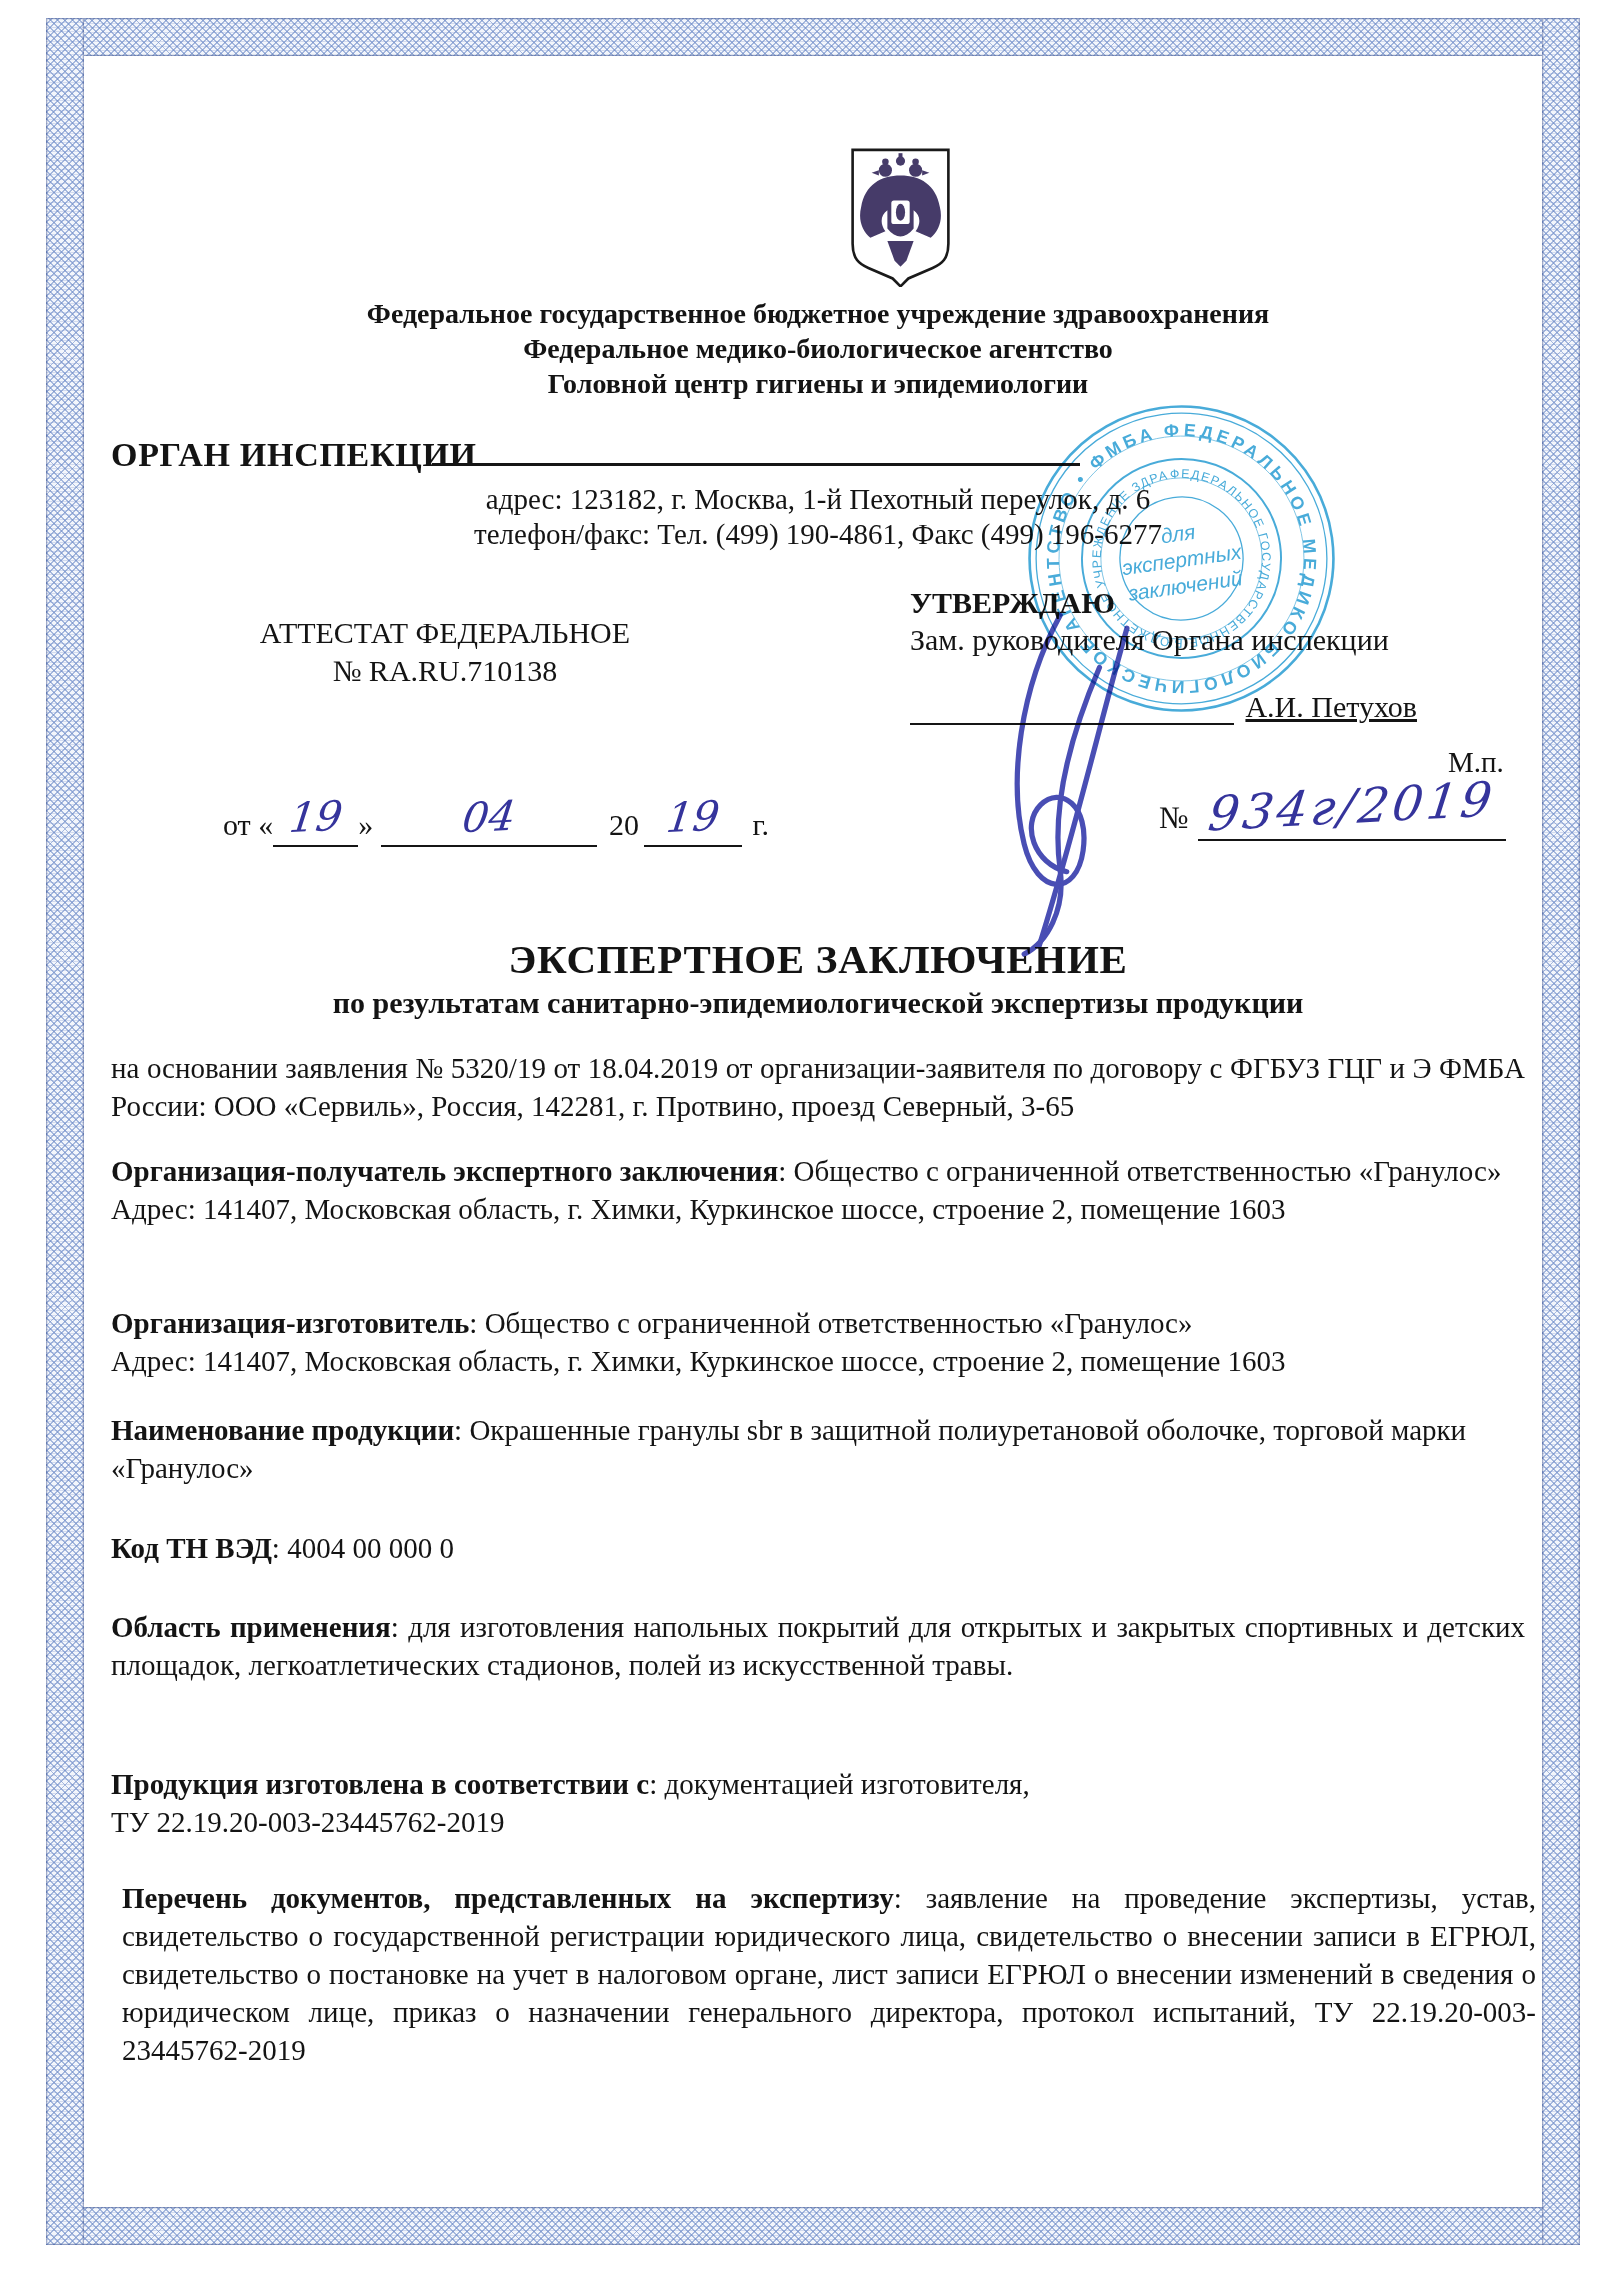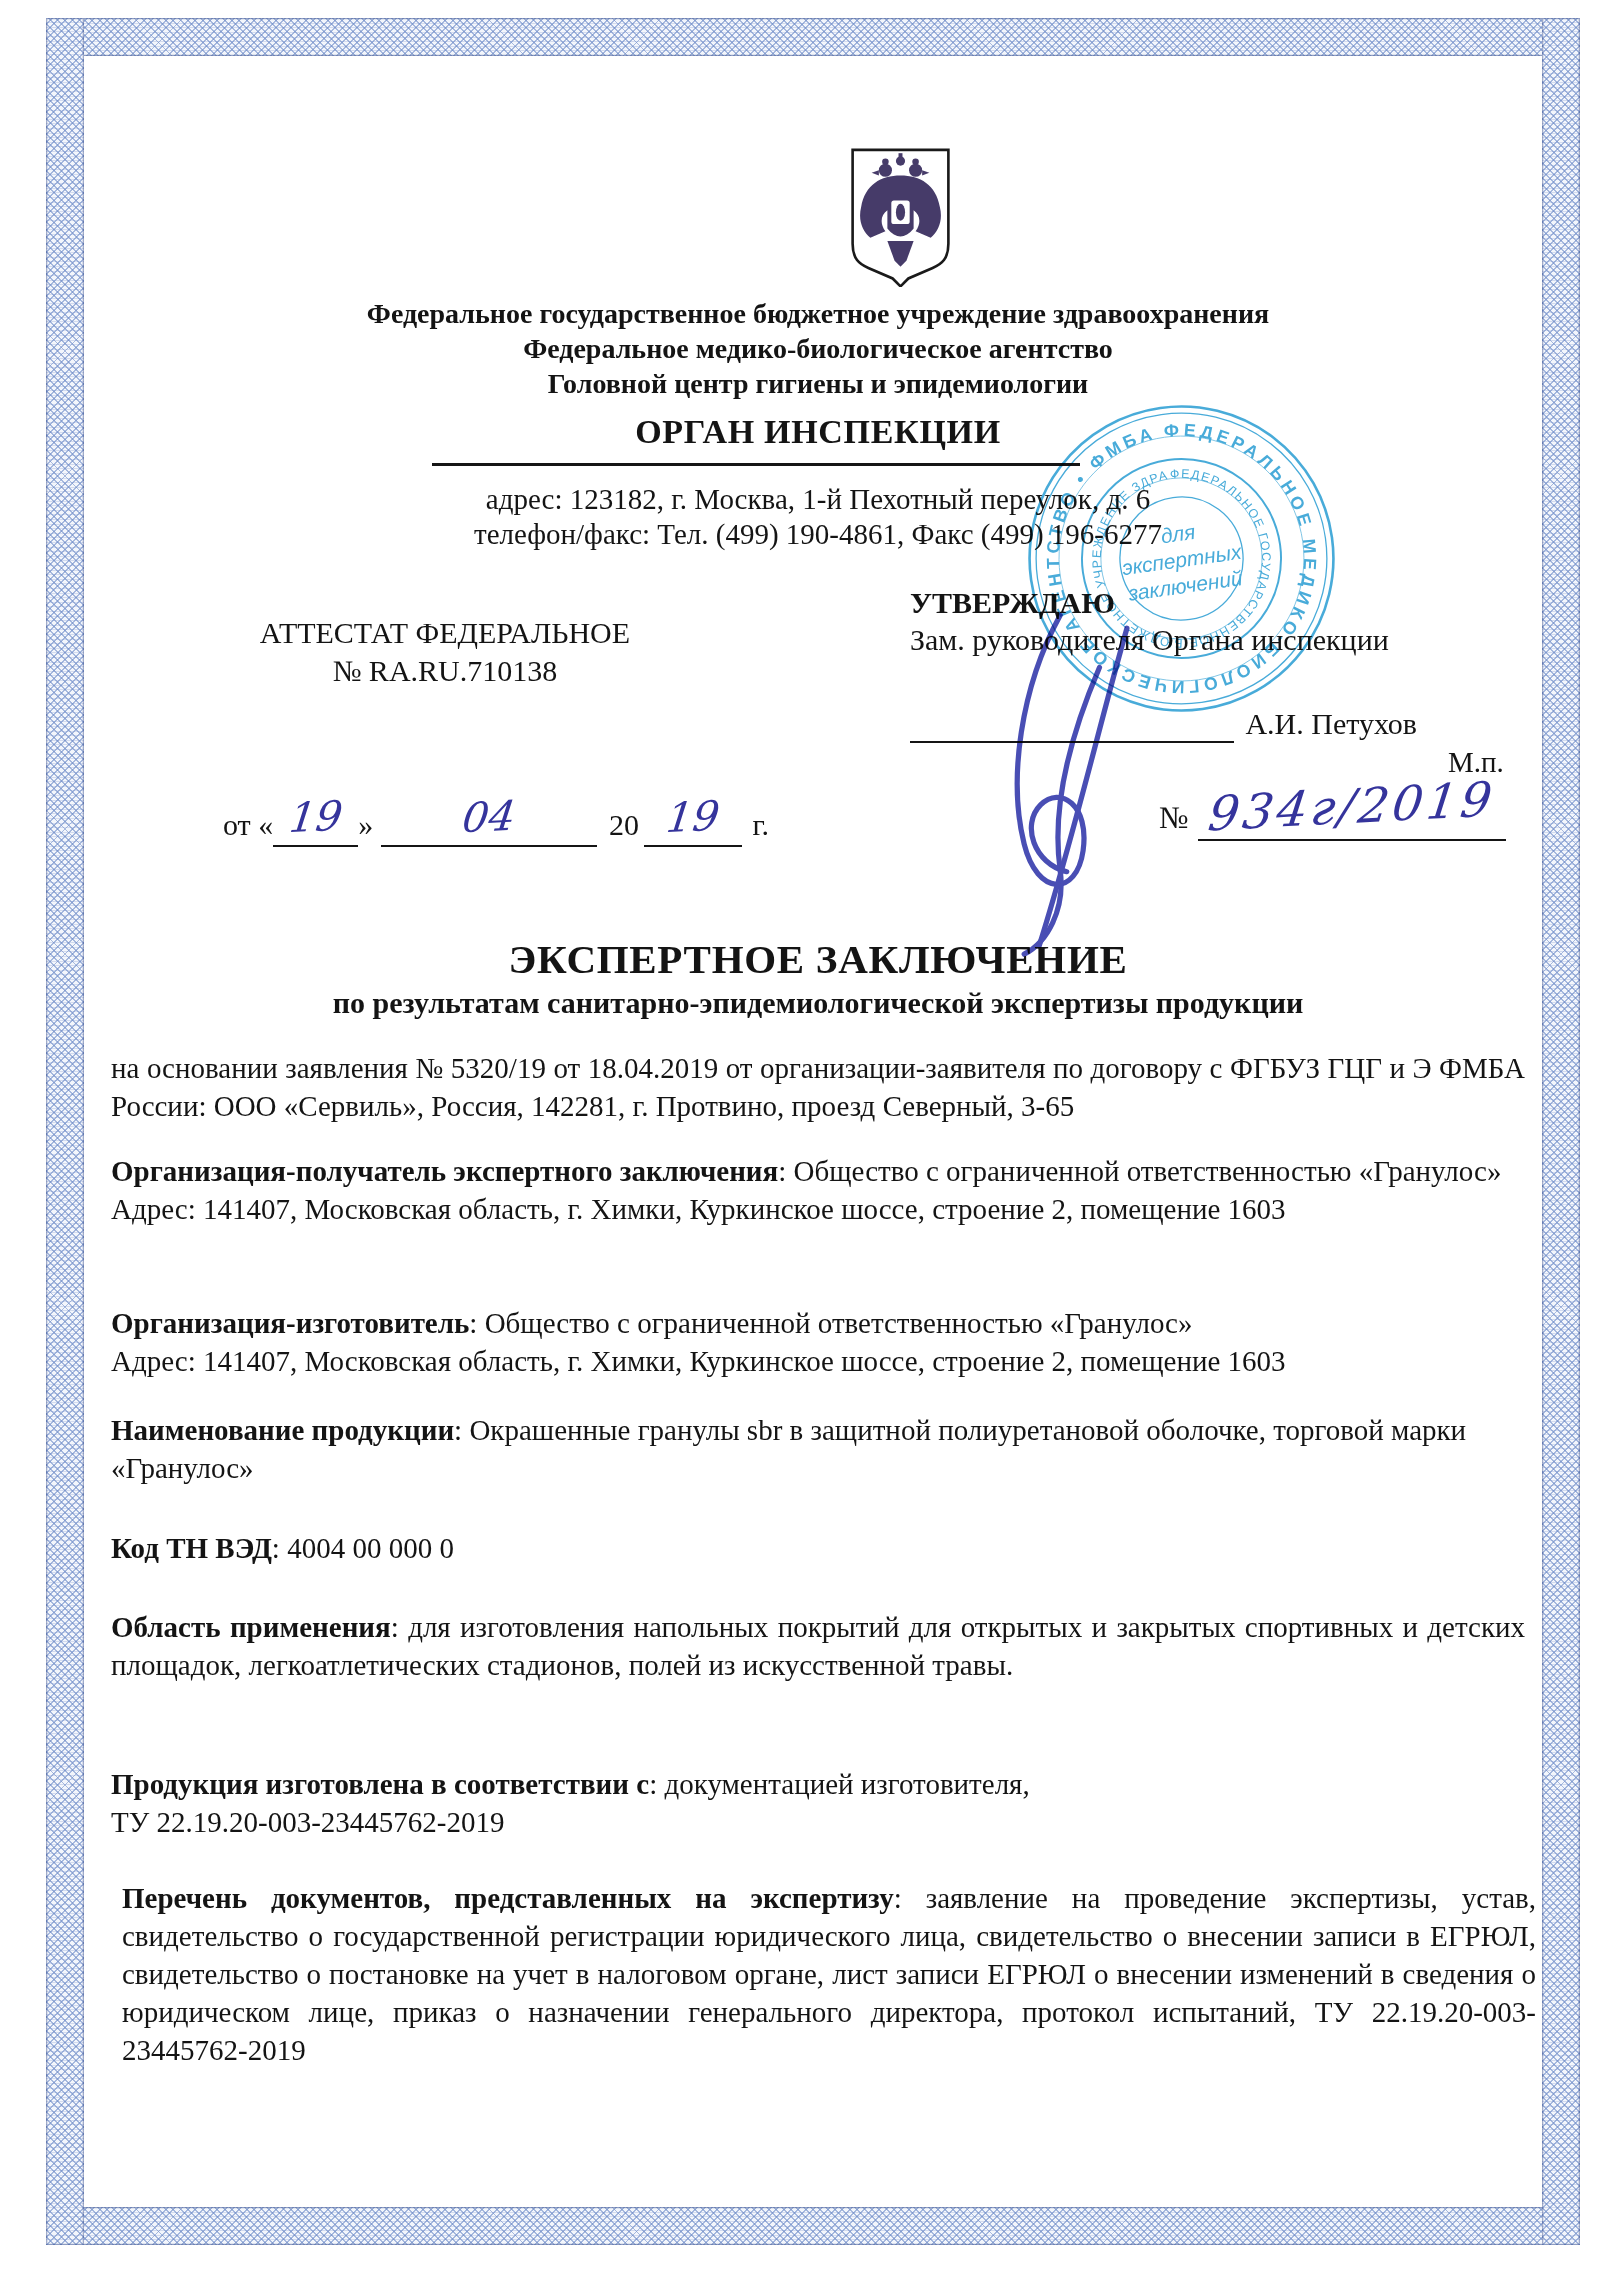--- a/index.html
+++ b/index.html
@@ -24,28 +24,28 @@
   .band-top{left:46px;right:43px;top:18.3px;height:38px;}
   .band-bottom{left:46px;right:43px;bottom:50px;height:38px;}
   .band-left{left:46px;top:18.3px;bottom:50px;width:38px;}
   .band-right{right:43px;top:18.3px;bottom:50px;width:38px;}
 
   .abs{position:absolute;}
   .justify{text-align:justify;}
   .b{font-weight:bold;}
 
   .letterhead{left:111px;width:1414px;top:296px;font-size:28px;font-weight:bold;line-height:35px;text-align:center;}
-  .inspection{left:111px;width:1414px;top:413px;font-size:34px;font-weight:bold;letter-spacing:0.7px;text-align:center;}
+  .inspection{left:111px;width:1414px;top:436px;font-size:34px;font-weight:bold;letter-spacing:0.7px;text-align:left;}
   .inspection-underline{left:432px;top:463px;width:648px;height:3.3px;background:#151515;}
   .addr{left:111px;width:1414px;font-size:29px;text-align:center;margin-top:14px;}
 
   .accred{left:216px;top:614px;width:458px;font-size:30px;line-height:38px;text-align:center;}
 
   .approval{left:910px;top:584px;width:507px;font-size:30px;line-height:37px;text-align:left;}
-  .sigrow{left:910px;top:707px;width:507px;font-size:30px;display:flex;align-items:flex-start;}
+  .sigrow{left:910px;top:689px;width:507px;font-size:30px;display:flex;align-items:center;text-decoration:underline;}
   .sigline{flex:1 1 auto;border-bottom:2.6px solid #151515;height:34px;margin-right:11.8px;}
   .sealnote{left:1448px;top:746px;font-size:29px;}
 
   .dateline{left:223px;top:797px;font-size:30px;white-space:nowrap;}
   .hw{color:#35349c;font-style:italic;display:inline-block;transform:skewX(-10deg) rotate(-3deg);font-family:"DejaVu Serif",serif;}
   .ul{display:inline-block;border-bottom:2.6px solid #151515;text-align:center;vertical-align:baseline;}
   .hw-day{font-size:41px;position:relative;top:-3.9px;}
   .hw-month{font-size:41px;position:relative;top:-3.9px;}
   .hw-year{font-size:41px;position:relative;top:-3.9px;}
   .numline{left:1159px;top:783px;font-size:31px;white-space:nowrap;}

